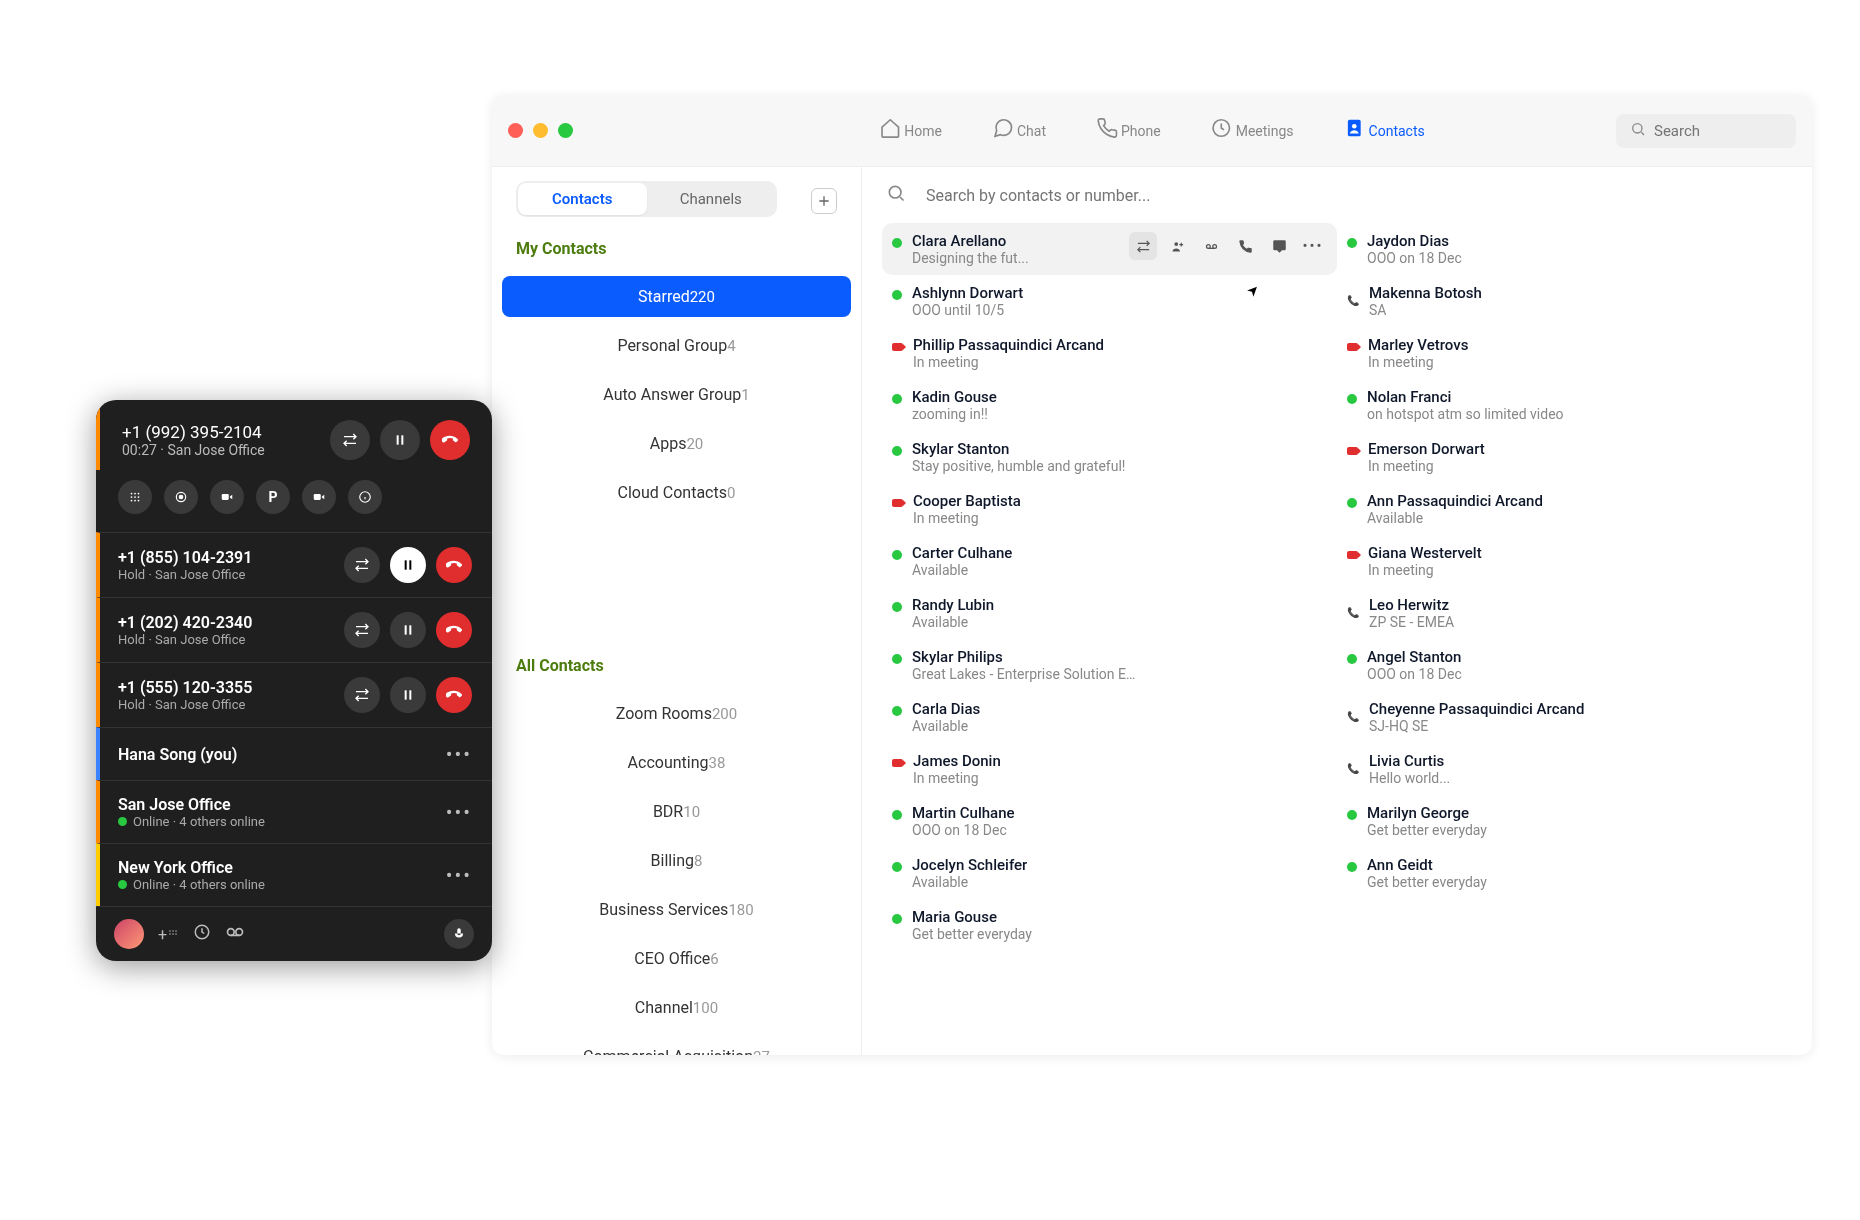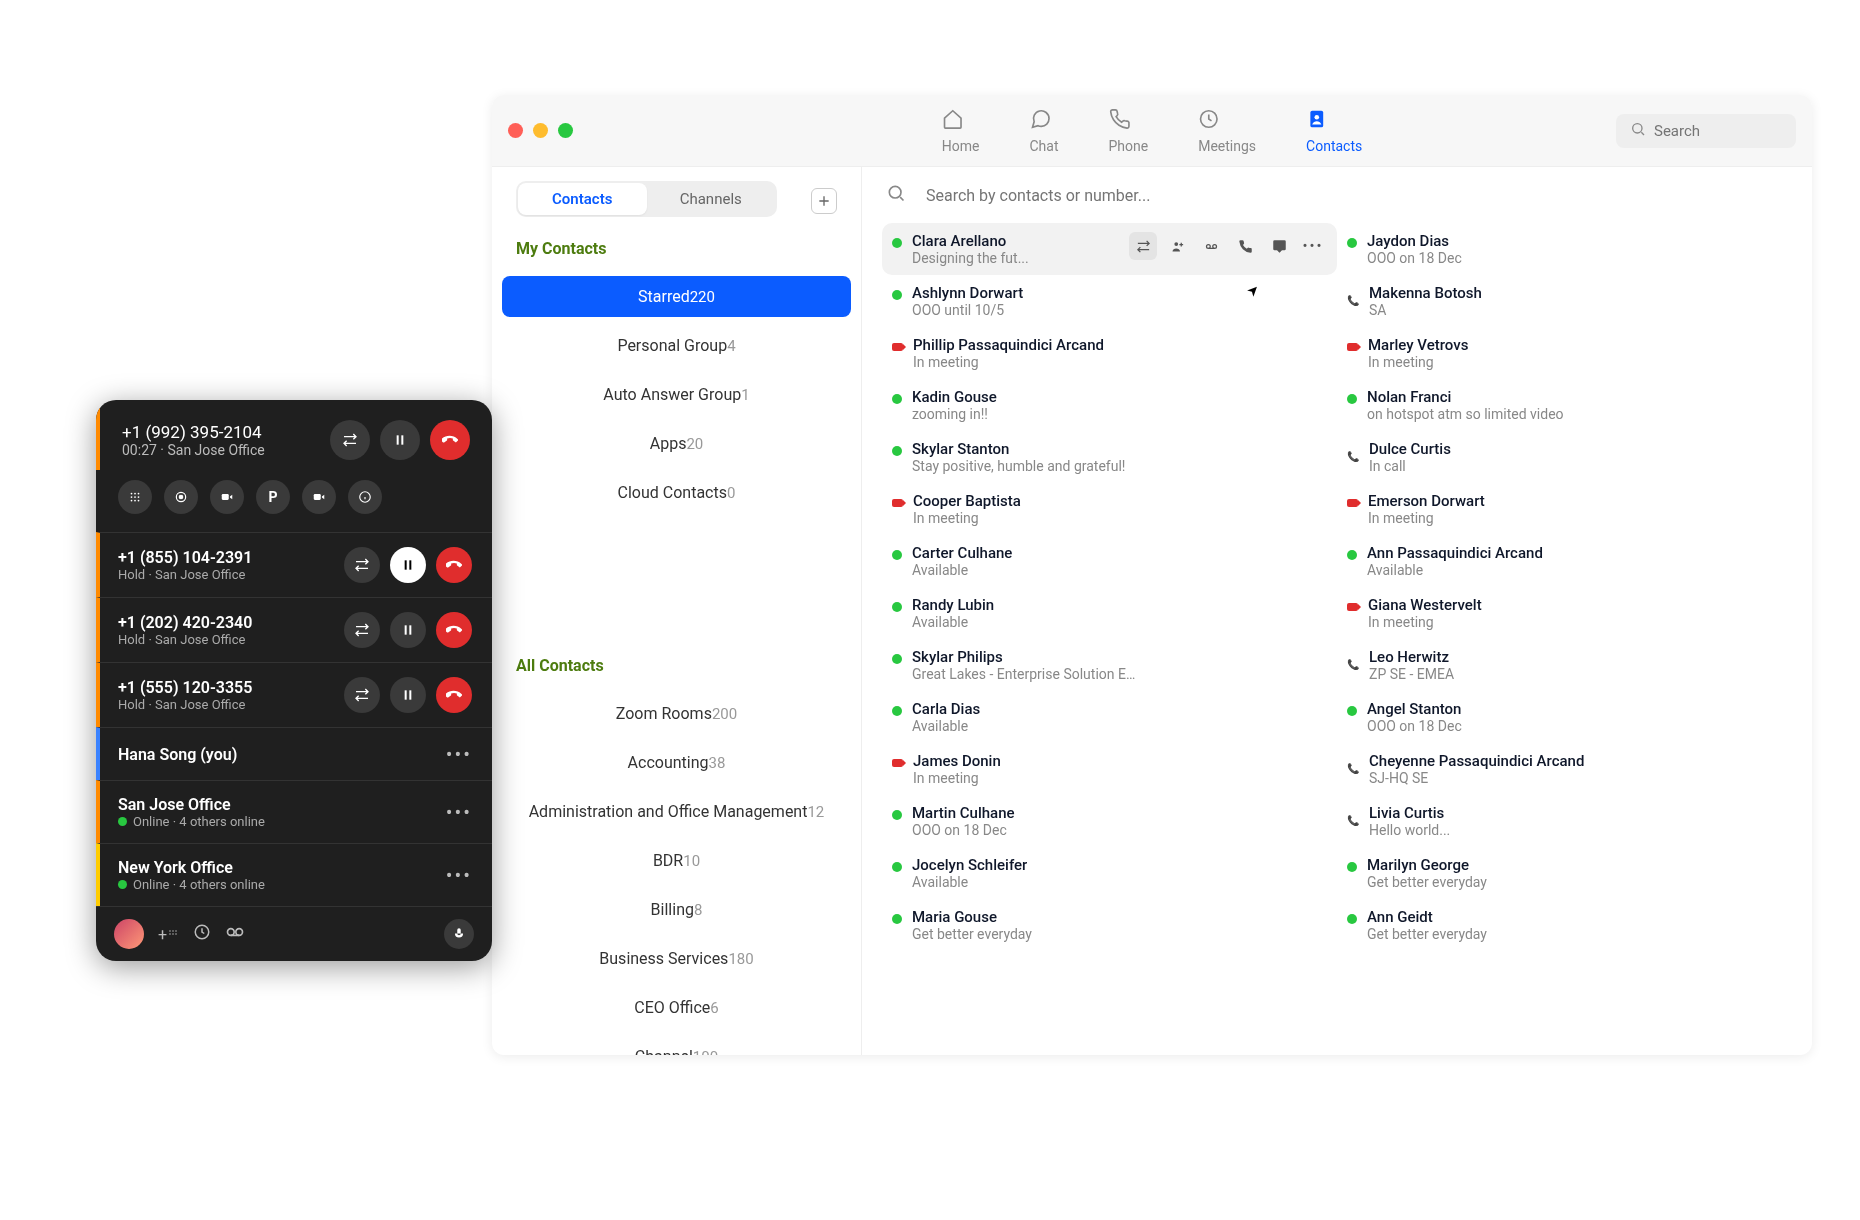--- a/index.html
+++ b/index.html
@@ -5,21 +5,21 @@
   * { box-sizing: border-box; margin: 0; padding: 0; font-family: -apple-system, BlinkMacSystemFont, 'Segoe UI', Roboto, sans-serif; }
   body { background: #fff; width: 1860px; height: 1220px; position: relative; overflow: hidden; }
   .main-window { position: absolute; left: 492px; top: 95px; width: 1320px; height: 960px; background: #fff; border-radius: 12px; box-shadow: 0 2px 12px rgba(0,0,0,0.08); display: flex; flex-direction: column; overflow: hidden; }
   .titlebar { height: 72px; background: #f7f7f7; display: flex; align-items: center; padding: 0 16px; border-bottom: 1px solid #eee; }
   .traffic-lights { display: flex; gap: 10px; }
   .traffic-light { width: 15px; height: 15px; border-radius: 50%; }
   .tl-red { background: #ff5f57; }
   .tl-yellow { background: #febc2e; }
   .tl-green { background: #28c840; }
   .nav-tabs { display: flex; gap: 50px; position: absolute; left: 50%; transform: translateX(-50%); }
-  .nav-tab { display: flex; flex-direction: column; align-items: flex-start; gap: 3px; color: #888; font-size: 14px; cursor: pointer; }
+  .nav-tab { display: flex; align-items: center; gap: 3px; color: #888; font-size: 14px; cursor: pointer; }
   .nav-tab.active { color: #0b5cff; }
   .nav-tab .icon { font-size: 22px; }
   .search-box { margin-left: auto; background: #eee; border-radius: 8px; padding: 7px 14px; display: flex; align-items: center; gap: 8px; color: #888; width: 180px; }
   .search-box input { border: none; background: transparent; outline: none; font-size: 15px; width: 100%; }
   .main-body { flex: 1; display: flex; overflow: hidden; }
   .sidebar { width: 370px; border-right: 1px solid #eee; display: flex; flex-direction: column; padding-top: 14px; overflow: hidden; }
   .segmented { display: flex; background: #eee; border-radius: 10px; margin: 0 24px 4px 24px; padding: 2px; position: relative; }
   .seg-btn { flex: 1; text-align: center; padding: 7px 0; font-size: 15px; border-radius: 8px; color: #666; cursor: pointer; }
   .seg-btn.active { background: #fff; color: #0b5cff; font-weight: 600; box-shadow: 0 1px 2px rgba(0,0,0,0.06); }
   .add-btn { margin: 0 24px 0 10px; width: 26px; height: 26px; border: 1px solid #ccc; border-radius: 6px; display: flex; align-items: center; justify-content: center; color: #666; align-self: center; cursor:pointer;}
@@ -184,24 +184,20 @@
       <ul class="sidebar-list" id="sidebar-all">
           <li class="sidebar-item">
             <span>Zoom Rooms</span>
             <span class="count">200</span>
           </li>
           <li class="sidebar-item">
             <span>Accounting</span>
             <span class="count">38</span>
           </li>
           <li class="sidebar-item">
-            <span>Administration and Office Management</span>
-            <span class="count">12</span>
-          </li>
-          <li class="sidebar-item">
             <span>BDR</span>
             <span class="count">10</span>
           </li>
           <li class="sidebar-item">
             <span>Billing</span>
             <span class="count">8</span>
           </li>
           <li class="sidebar-item">
             <span>Business Services</span>
             <span class="count">180</span>
@@ -393,27 +389,20 @@
               </div>
             </div>
             <div class="contact-row">
               <div class="status-dot status-green"></div>
               <div class="contact-info">
                 <div class="contact-name">Nolan Franci</div>
                 <div class="contact-sub">on hotspot atm so limited video</div>
               </div>
             </div>
             <div class="contact-row">
-              <div class="status-dot status-red-phone"></div>
-              <div class="contact-info">
-                <div class="contact-name">Dulce Curtis</div>
-                <div class="contact-sub">In call</div>
-              </div>
-            </div>
-            <div class="contact-row">
               <div class="status-dot status-red-cam"></div>
               <div class="contact-info">
                 <div class="contact-name">Emerson Dorwart</div>
                 <div class="contact-sub">In meeting</div>
               </div>
             </div>
             <div class="contact-row">
               <div class="status-dot status-green"></div>
               <div class="contact-info">
                 <div class="contact-name">Ann Passaquindici Arcand</div>

